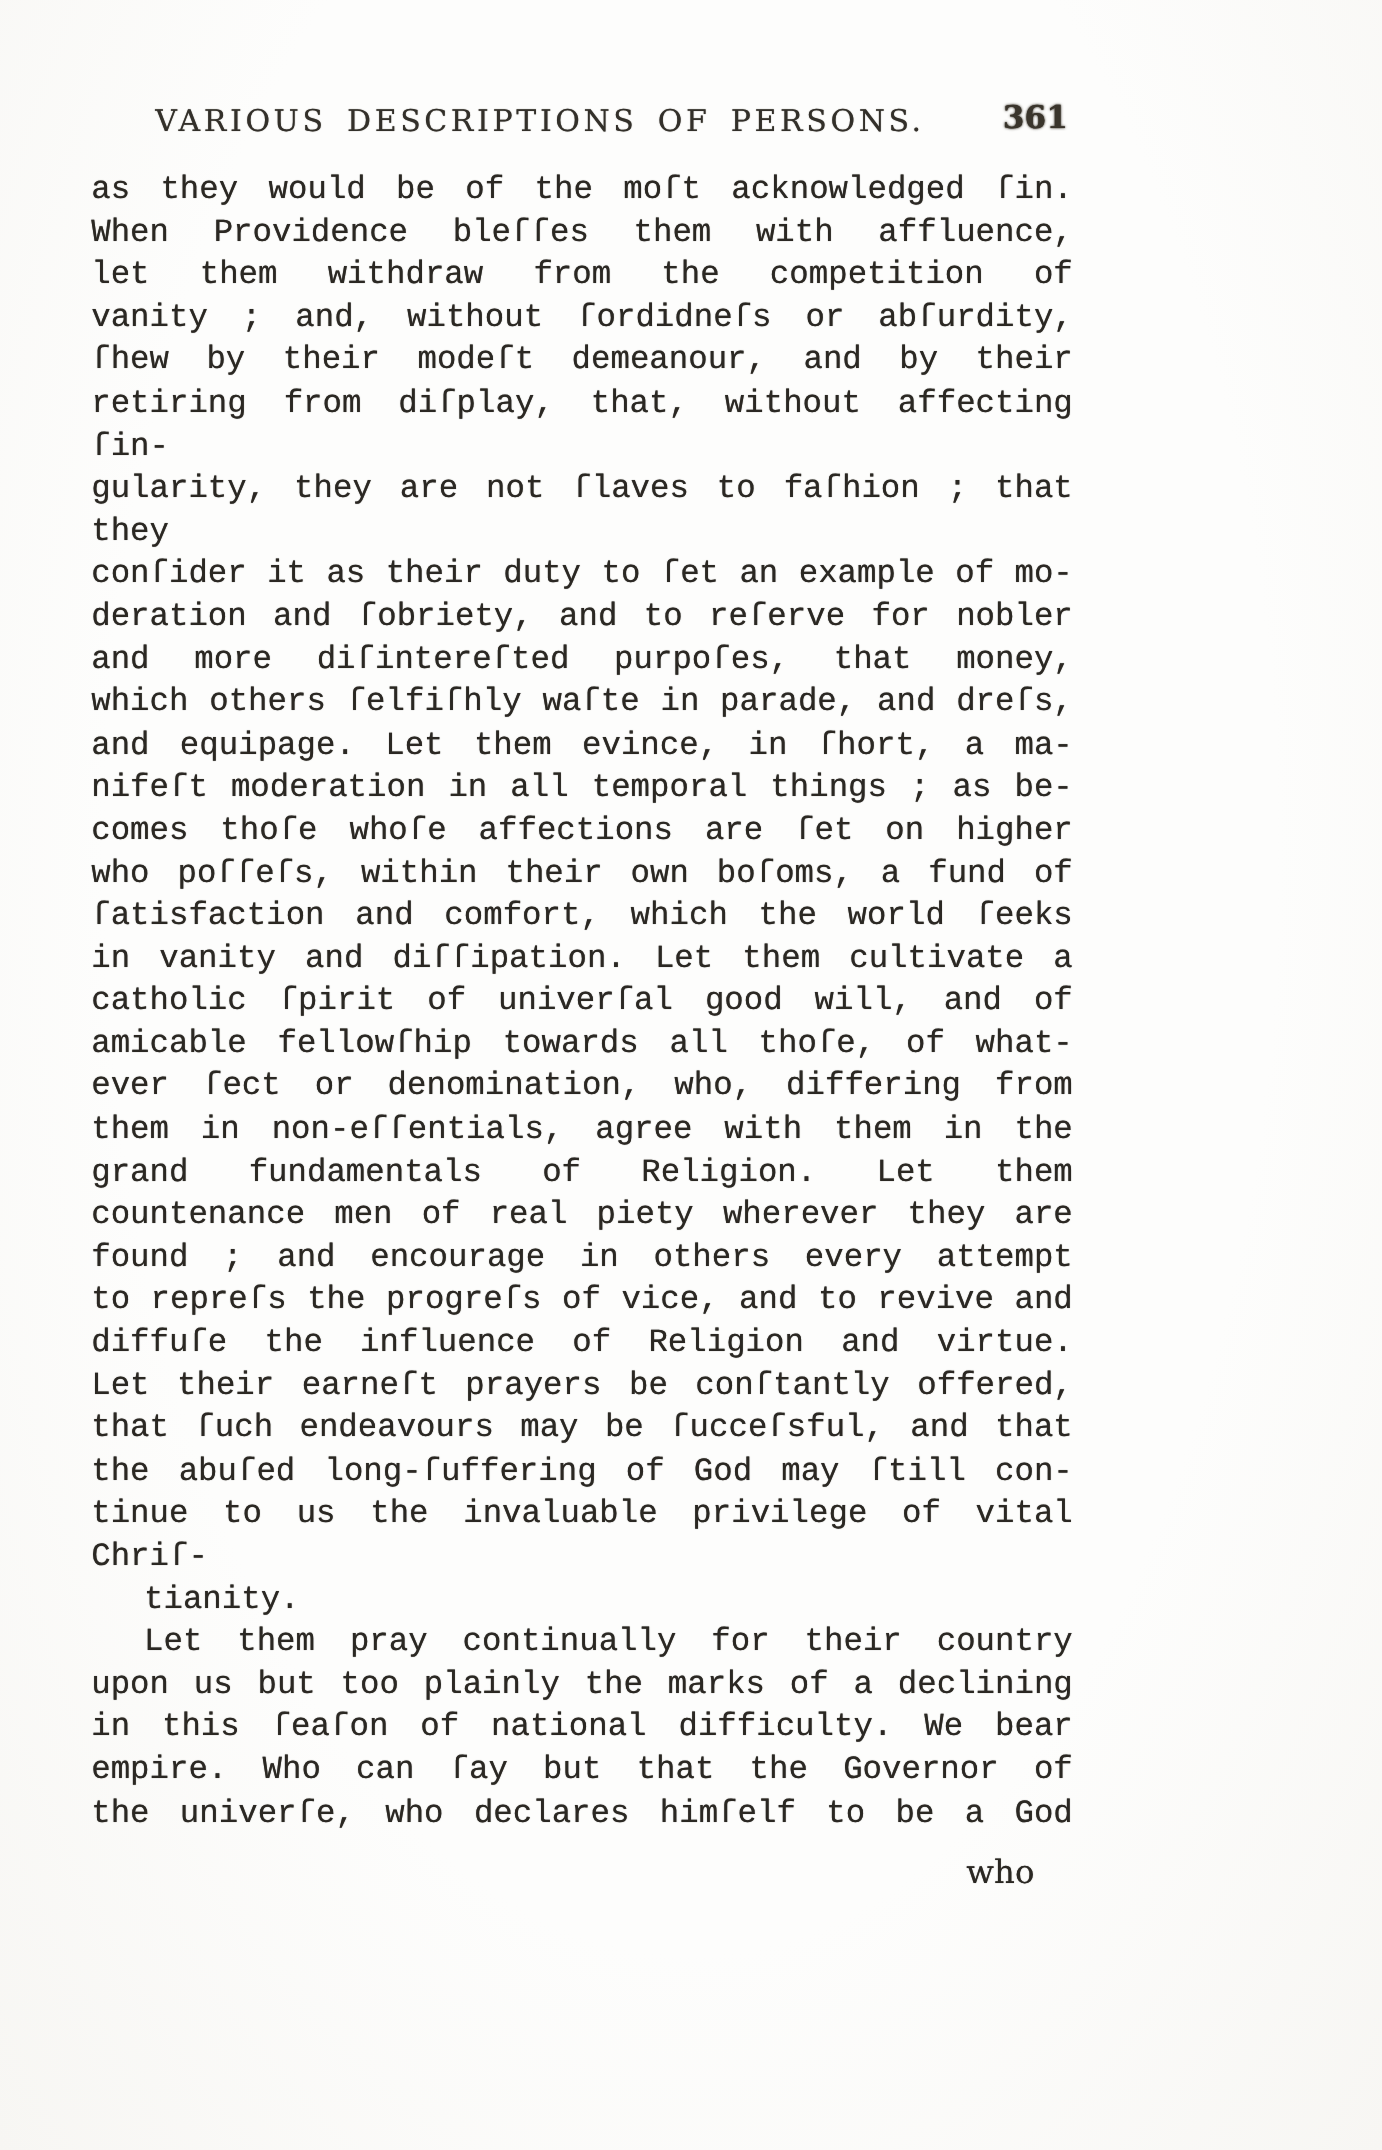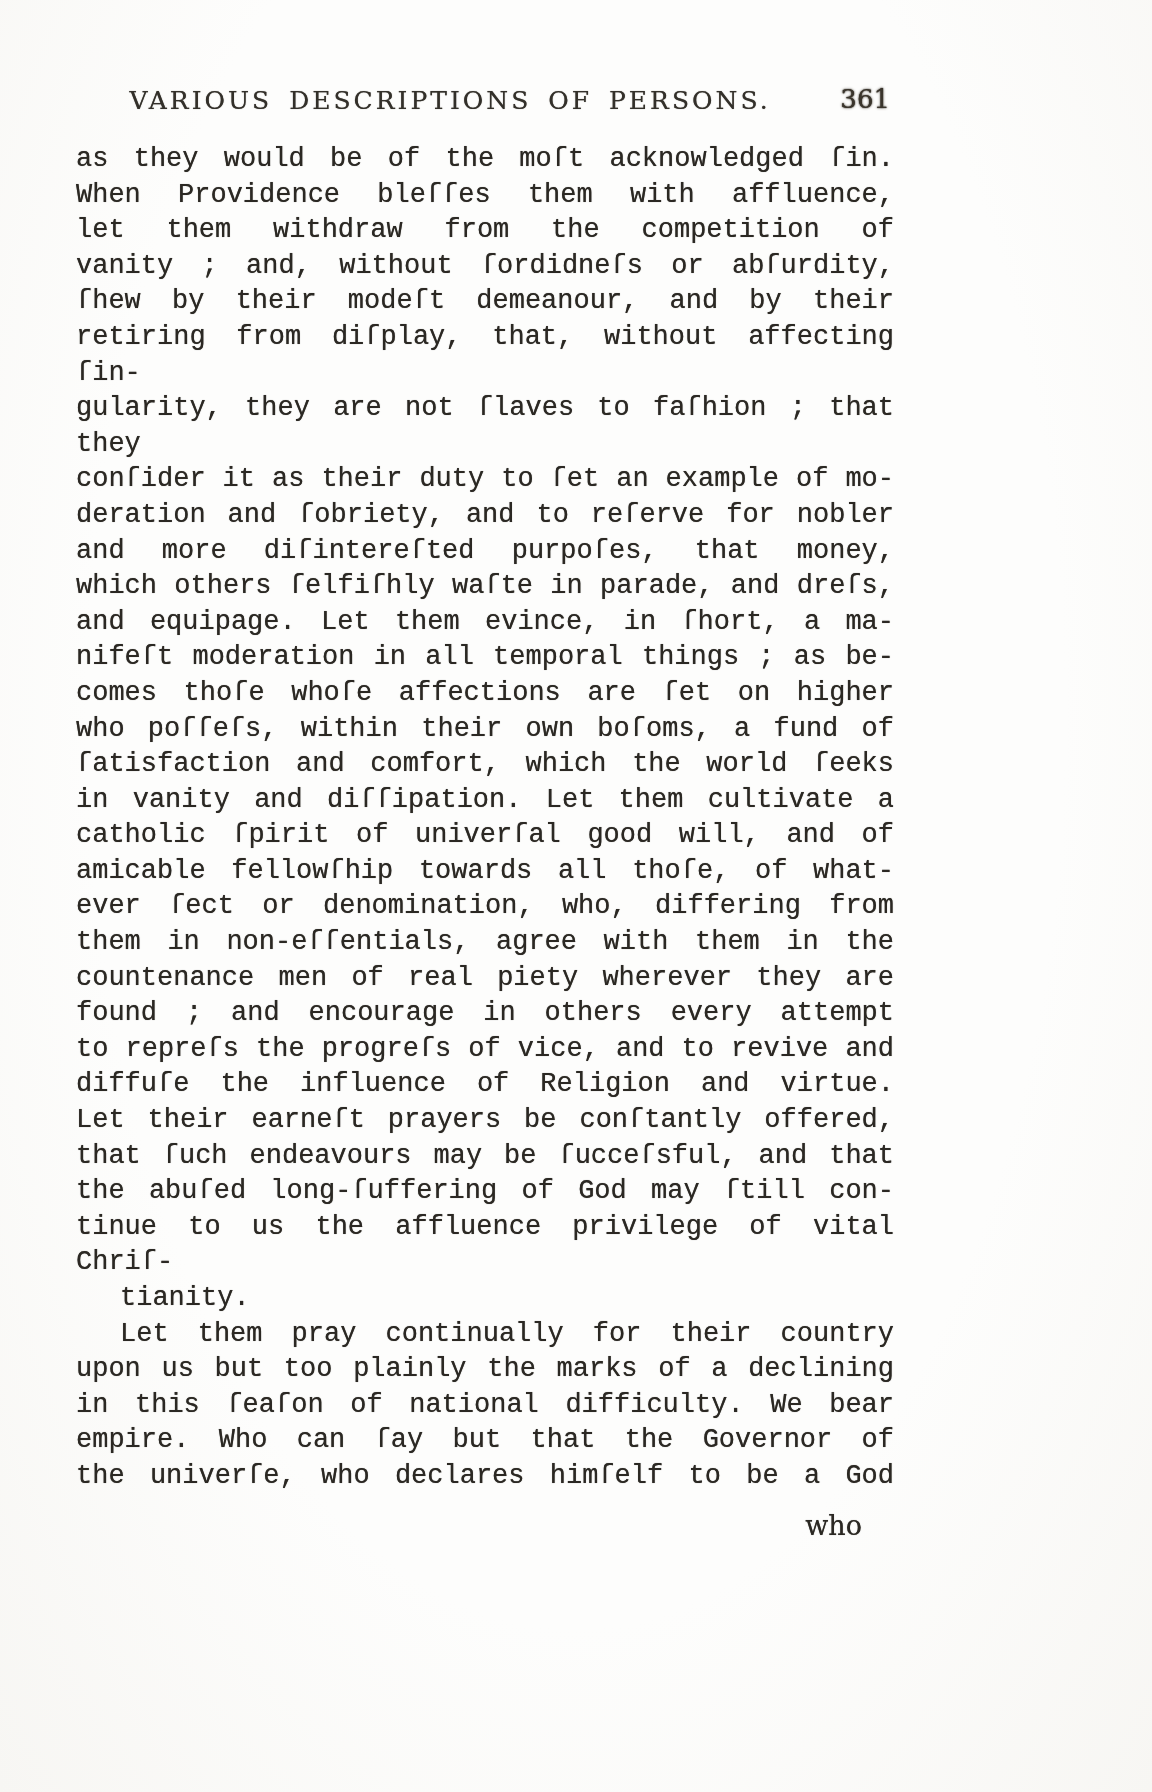--- a/index.html
+++ b/index.html
@@ -37,21 +37,21 @@
     word-spacing: 6px;
     color: #33302a;
     text-shadow: 0 0 0.8px rgba(45,40,32,0.75);
     padding-right: 70px; 
   }
   .running-head .folio {
     position: absolute;
     right: 4px;
     top: -2px;
     font-size: 26px;
-    font-weight: normal;
+    font-weight: bold;
     color: #3a352c;
     text-shadow: 0 0 2.5px rgba(50,44,34,0.9), 0 0 1px rgba(50,44,34,0.9);
     filter: blur(0.4px);
   }
   .body-text .line {
     font-size: 27px;
     line-height: 35.6px;
     text-align: justify;
     text-align-last: justify;
     white-space: normal;
@@ -101,28 +101,29 @@
         <div class="line">and equipage.  Let them evince, in ſhort, a ma-</div>
         <div class="line">nifeſt moderation in all temporal things ; as be-</div>
         <div class="line">comes thoſe whoſe affections are ſet on higher</div>
         <div class="line">who poſſeſs, within their own boſoms, a fund of</div>
         <div class="line">ſatisfaction and comfort, which the world ſeeks</div>
         <div class="line">in vanity and diſſipation.  Let them cultivate a</div>
         <div class="line">catholic ſpirit of univerſal good will, and of</div>
         <div class="line">amicable fellowſhip towards all thoſe, of what-</div>
         <div class="line">ever ſect or denomination, who, differing from</div>
         <div class="line">them in non-eſſentials, agree with them in the</div>
+        <div class="line">grand fundamentals of Religion.  Let them</div>
         <div class="line">countenance men of real piety wherever they are</div>
         <div class="line">found ; and encourage in others every attempt</div>
         <div class="line">to repreſs the progreſs of vice, and to revive and</div>
         <div class="line">diffuſe the influence of Religion and virtue.</div>
         <div class="line">Let their earneſt prayers be conſtantly offered,</div>
         <div class="line">that ſuch endeavours may be ſucceſsful, and that</div>
         <div class="line">the abuſed long-ſuffering of God may ſtill con-</div>
-        <div class="line">tinue to us the affluence privilege of vital Chriſ-</div>
+        <div class="line">tinue to us the invaluable privilege of vital Chriſ-</div>
         <div class="line no-justify">tianity.</div>
         <div class="line indent">Let them pray continually for their country</div>
         <div class="line">upon us but too plainly the marks of a declining</div>
         <div class="line">in this ſeaſon of national difficulty.  We bear</div>
         <div class="line">empire.  Who can ſay but that the Governor of</div>
         <div class="line">the univerſe, who declares himſelf to be a God</div>
       </div>
 
     <div class="catchword">who</div>
 

